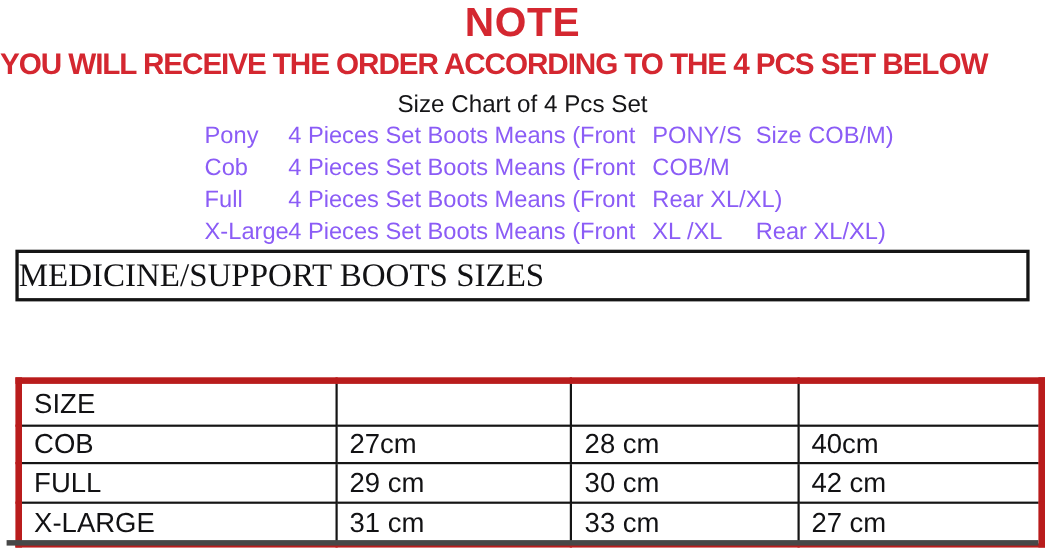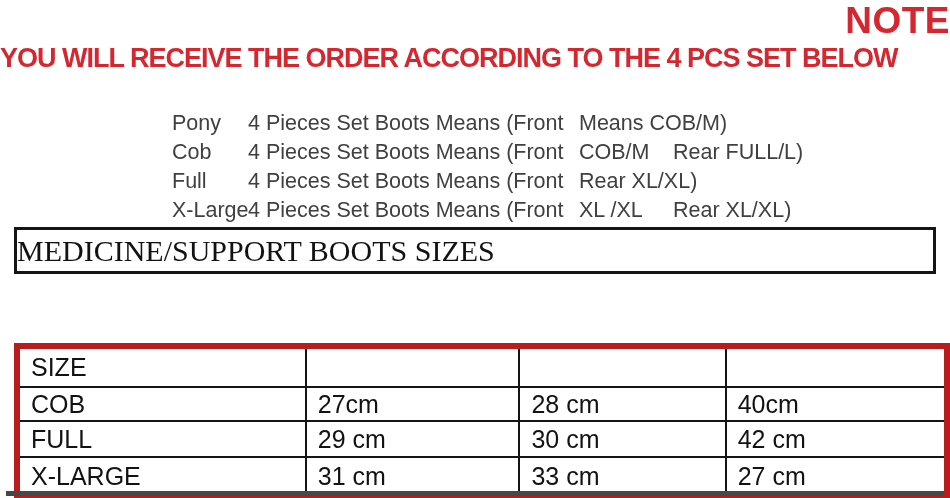--- a/index.html
+++ b/index.html
@@ -1,33 +1,33 @@
 <!DOCTYPE html>
 <html><head>
 <meta charset="utf-8">
 <style>
   html,body { margin:0; padding:0; background:#ffffff; }
   .page {
     position:relative; width:950px; height:498px; background:#ffffff;
     overflow:hidden; font-family:"Liberation Sans", sans-serif; color:#1b1b1d;
   }
   .note-title {
-    position:absolute; top:0px; left:0; width:100%; text-align:right;
+    position:absolute; top:0px; left:0; width:100%; text-align:center;
     font-size:37px; font-weight:bold; color:#d42730; letter-spacing:0.5px;
   }
   .note-message {
     position:absolute; top:43px; left:0; width:100%; 
     font-size:27px; font-weight:bold; color:#d42730; letter-spacing:-1px;
     white-space:nowrap;
   }
   .set-heading {
     position:absolute; top:82px; left:0; width:100%; text-align:center;
     font-size:22px; color:#151517;
   }
-  .set-lines { position:absolute; top:109px; left:172px; font-size:21.5px; color:#404040; }
+  .set-lines { position:absolute; top:109px; left:186px; font-size:21.5px; color:#8b5cf6; }
   .set-line {
     display:grid; grid-template-columns:76px 331px 94px auto;
     height:29px; align-items:center; white-space:nowrap;
   }
   .banner {
     position:absolute; top:227px; left:14px; width:916px; height:41px;
     border:3px solid #151515; background:#ffffff;
     display:flex; align-items:center; justify-content:flex-start;
     font-family:"Liberation Serif", serif; font-size:30px; color:#121214;
   }
@@ -53,32 +53,33 @@
 </style>
 </head>
 <body>
 
 <div class="page">
 
   <div class="note-title">NOTE</div>
 
   <div class="note-message">YOU WILL RECEIVE THE ORDER ACCORDING TO THE 4 PCS SET BELOW</div>
 
+  <div class="set-heading">Size Chart of 4 Pcs Set</div>
 
   <div class="set-lines">
     <div class="set-line">
       <span>Pony</span>
       <span>4 Pieces Set Boots Means (Front</span>
-      <span>Means COB/M)</span>
+      <span>PONY/S</span>
+      <span>Size COB/M)</span>
     </div>
     <div class="set-line">
       <span>Cob</span>
       <span>4 Pieces Set Boots Means (Front</span>
       <span>COB/M</span>
-      <span>Rear FULL/L)</span>
     </div>
     <div class="set-line">
       <span>Full</span>
       <span>4 Pieces Set Boots Means (Front</span>
       <span>Rear XL/XL)</span>
     </div>
     <div class="set-line">
       <span>X-Large</span>
       <span>4 Pieces Set Boots Means (Front</span>
       <span>XL /XL</span>

